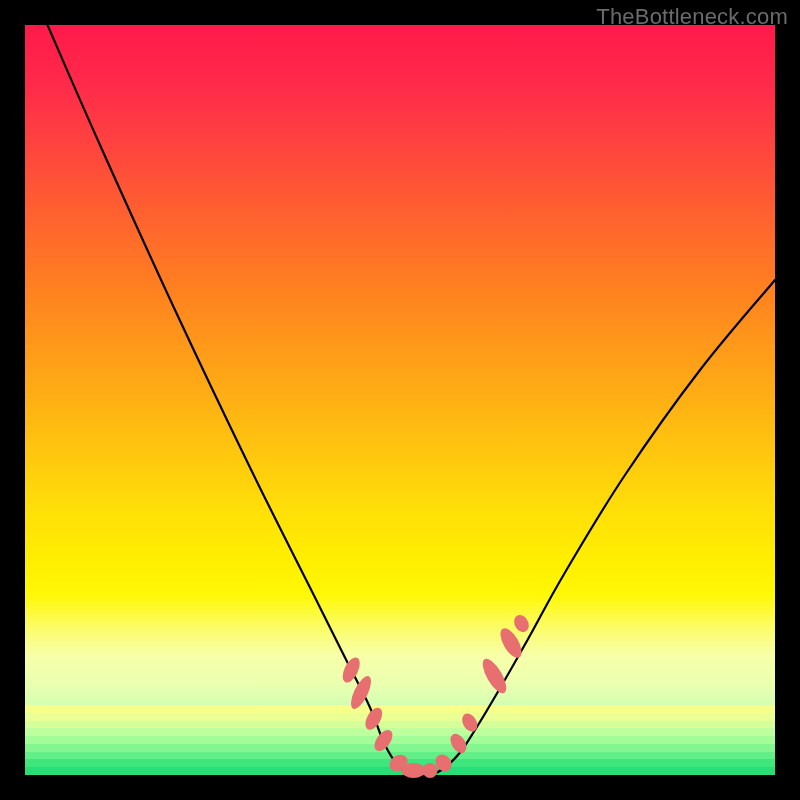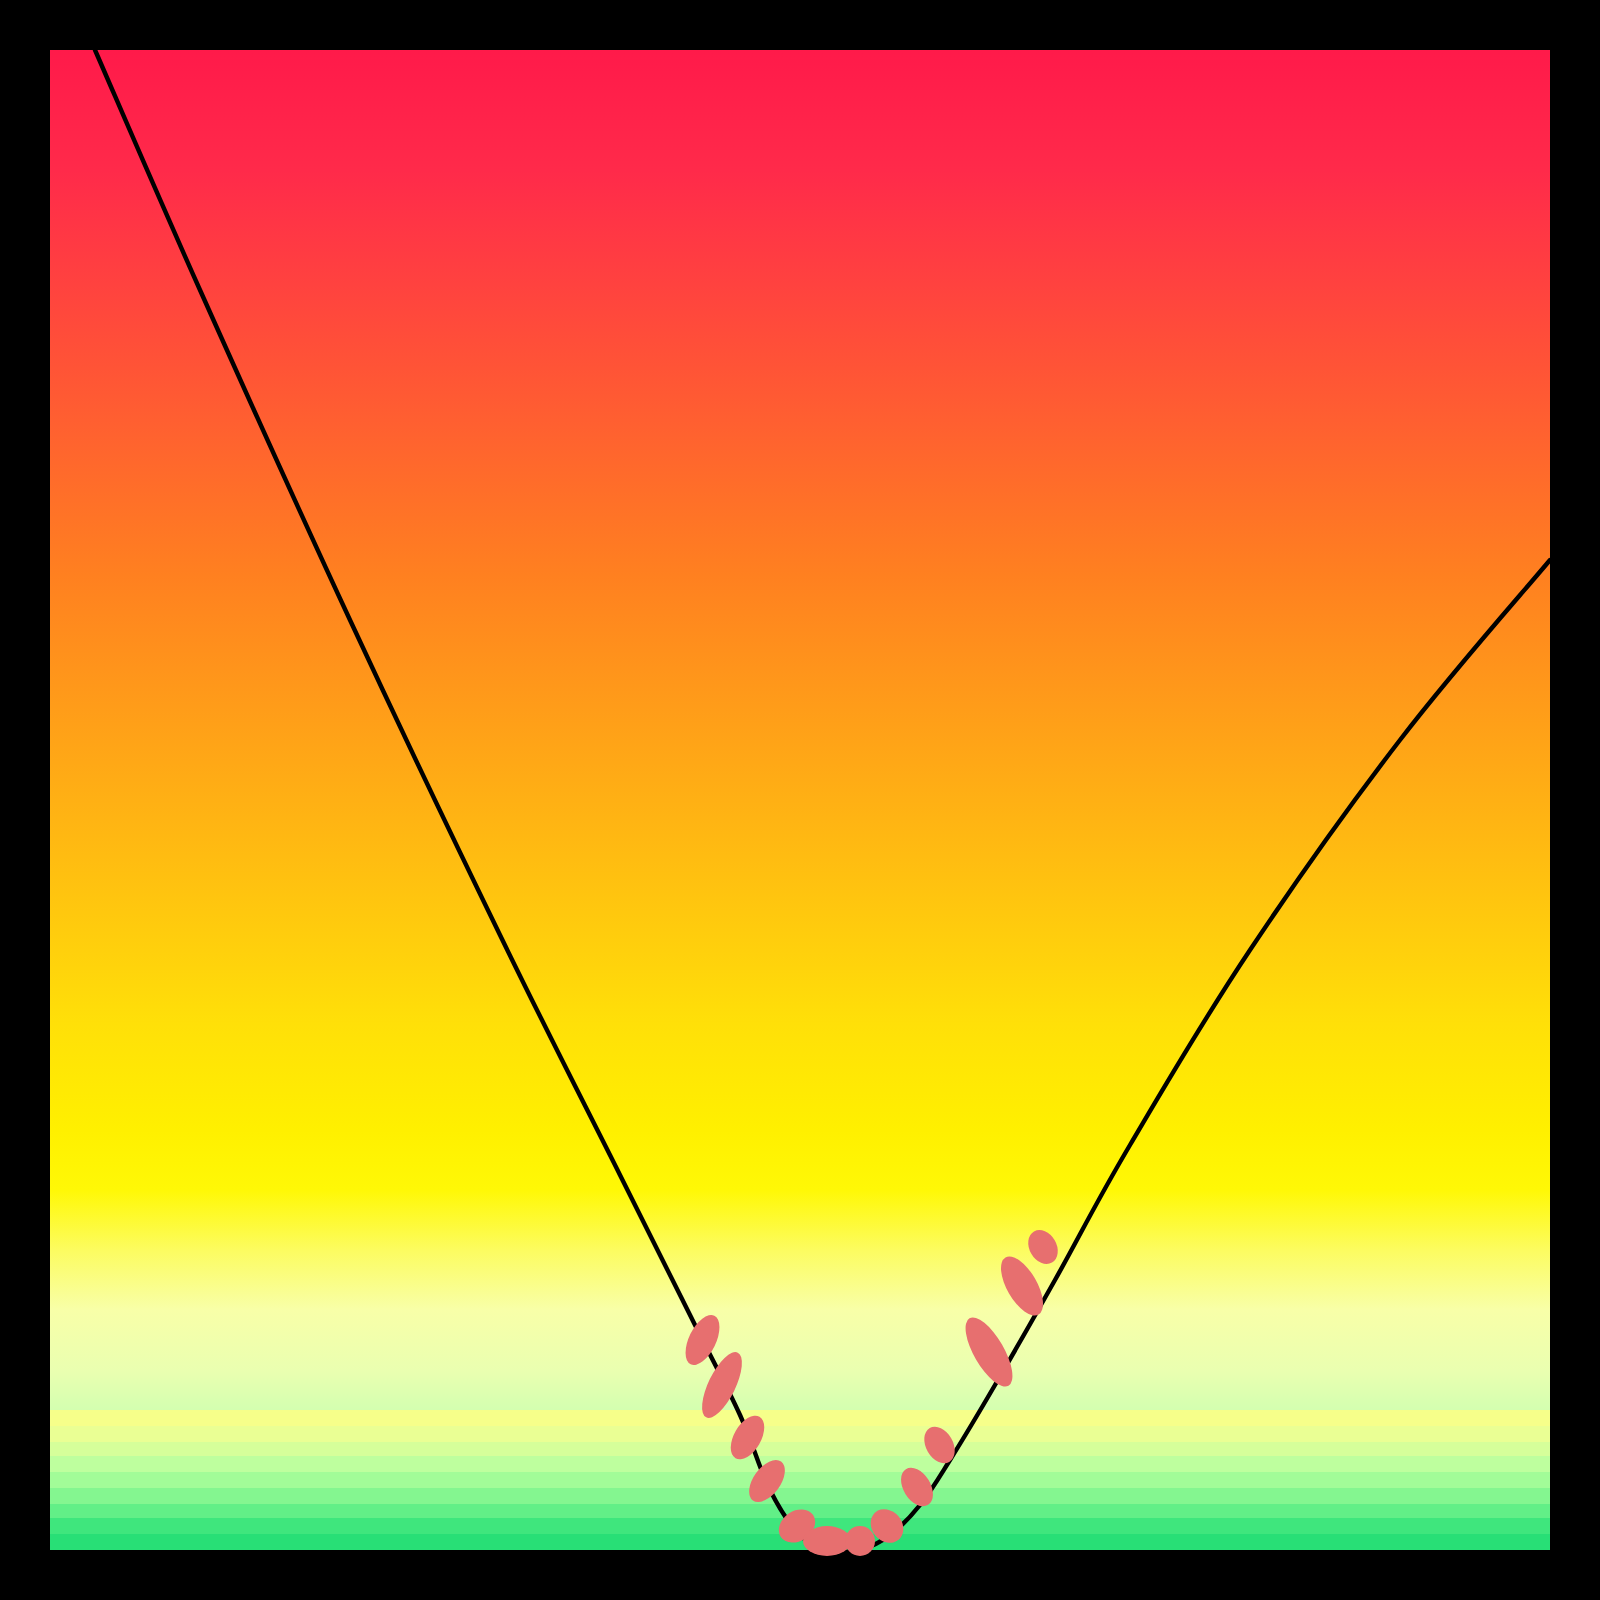--- a/index.html
+++ b/index.html
@@ -91,13 +91,14 @@
           <ellipse cx="418.50" cy="738.00" rx="7.50" ry="9.00" fill="#e76f6f" transform="rotate(-40 418.50 738.00)"></ellipse>
           <ellipse cx="433.50" cy="718.50" rx="6.75" ry="10.50" fill="#e76f6f" transform="rotate(-32 433.50 718.50)"></ellipse>
           <ellipse cx="444.75" cy="697.50" rx="6.75" ry="9.75" fill="#e76f6f" transform="rotate(-30 444.75 697.50)"></ellipse>
           <ellipse cx="469.50" cy="651.00" rx="7.50" ry="19.50" fill="#e76f6f" transform="rotate(-30 469.50 651.00)"></ellipse>
           <ellipse cx="486.00" cy="618.00" rx="7.50" ry="16.50" fill="#e76f6f" transform="rotate(-30 486.00 618.00)"></ellipse>
           <ellipse cx="496.50" cy="598.50" rx="6.75" ry="9.00" fill="#e76f6f" transform="rotate(-30 496.50 598.50)"></ellipse>
         </g>
     </svg>
 
   </div>
+  <div class="watermark">TheBottleneck.com</div>
 </div>
 
 </body></html>

